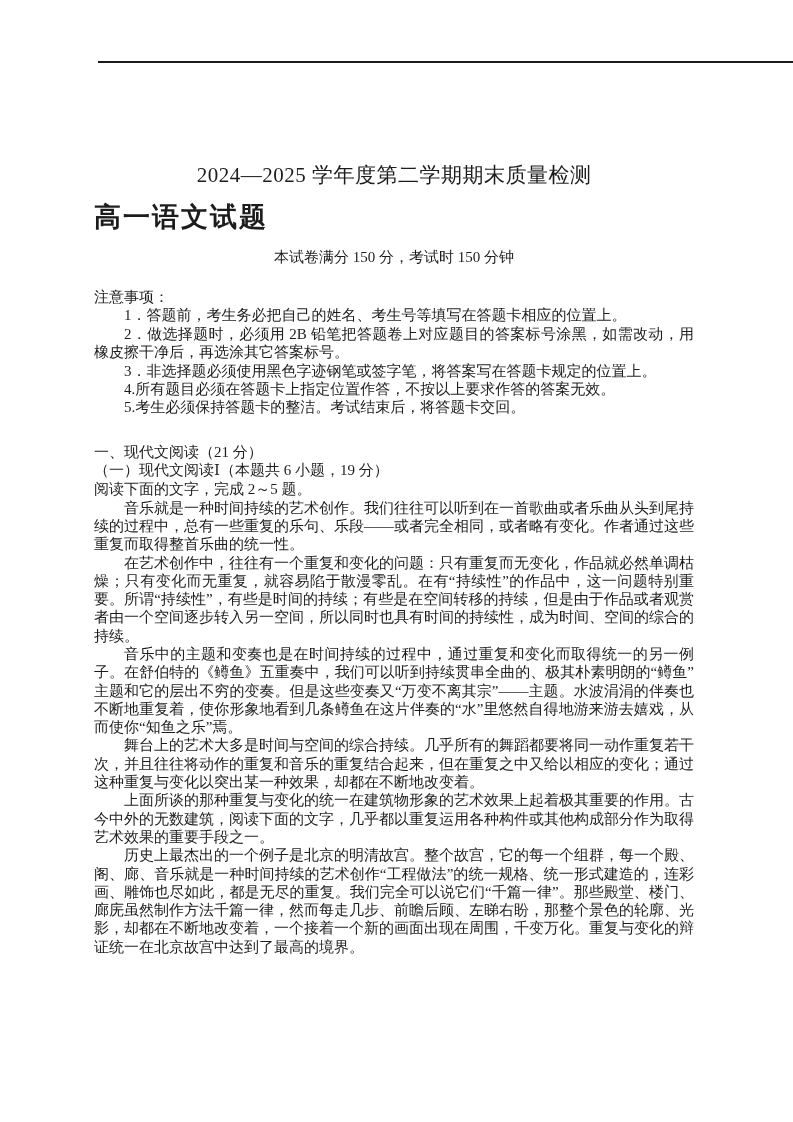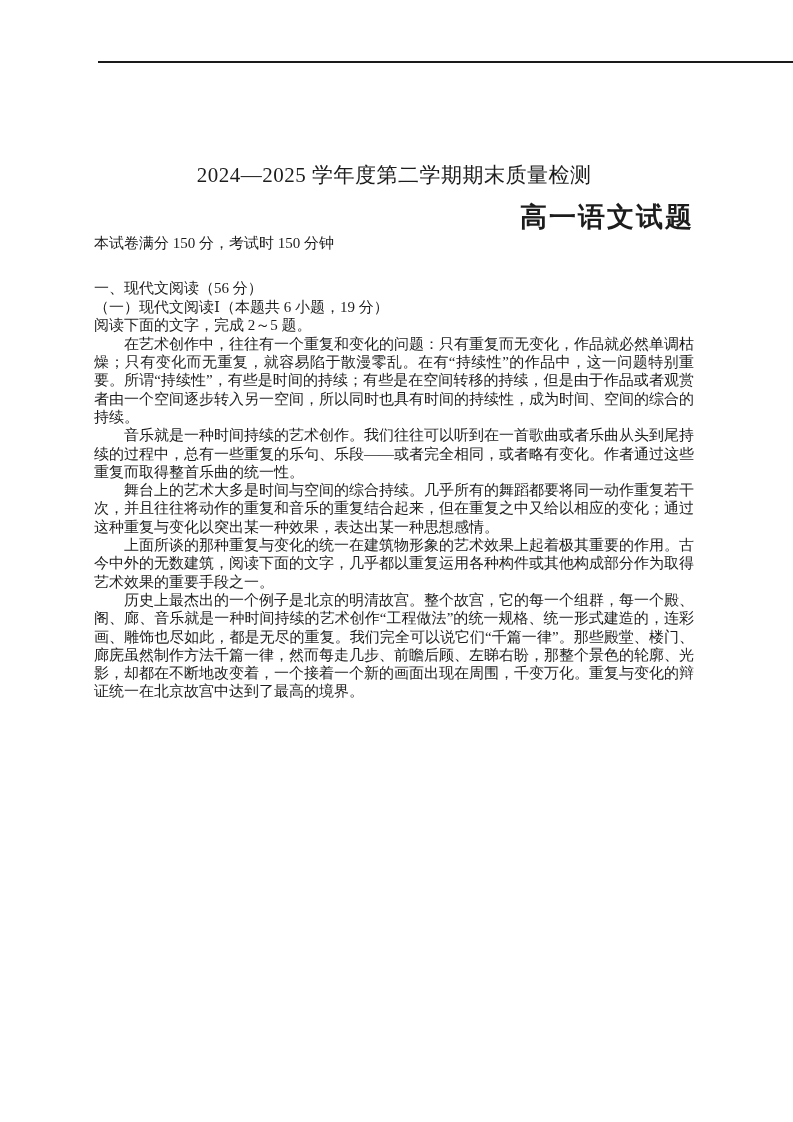--- a/index.html
+++ b/index.html
@@ -29,31 +29,32 @@
     width: 600px;
   }
   .session-title {
     text-align: center;
     font-size: 21px;
     line-height: 26px;
     font-weight: 400;
     letter-spacing: 0.5px;
   }
   .exam-title {
-    text-align: right;
+    text-align: left;
     font-size: 27px;
     line-height: 34px;
     font-weight: 700;
     letter-spacing: 2px;
     margin-top: 12px;
   }
   .exam-meta {
-    text-align: left;
+    text-align: center;
     font-size: 15px;
     line-height: 19px;
+    margin-top: 14px;
   }
   .notices { margin-top: 21px; font-size: 15px; line-height: 18.4px; }
   .notices .heading { text-indent: 0; }
   .notices p.item { text-indent: 2em; text-align: justify; }
   .reading { margin-top: 26px; font-size: 15px; line-height: 18.4px; }
   .reading .section-heading,
   .reading .part-heading,
   .reading .instruction,
   .reading .material-label { text-indent: 0; line-height: 18.6px; }
   .reading p.para {
@@ -70,27 +71,36 @@
   <div class="top-rule"></div>
 
   <div class="content">
 
     <div class="session-title">2024—2025 学年度第二学期期末质量检测</div>
 
     <div class="exam-title">高一语文试题</div>
 
     <div class="exam-meta">本试卷满分 150 分，考试时 150 分钟</div>
 
+    <div class="notices">
+      <p class="heading">注意事项：</p>
+      <p class="item">1．答题前，考生务必把自己的姓名、考生号等填写在答题卡相应的位置上。</p>
+      <p class="item">2．做选择题时，必须用 2B 铅笔把答题卷上对应题目的答案标号涂黑，如需改动，用橡皮擦干净后，再选涂其它答案标号。</p>
+      <p class="item">3．非选择题必须使用黑色字迹钢笔或签字笔，将答案写在答题卡规定的位置上。</p>
+      <p class="item">4.所有题目必须在答题卡上指定位置作答，不按以上要求作答的答案无效。</p>
+      <p class="item">5.考生必须保持答题卡的整洁。考试结束后，将答题卡交回。</p>
+    </div>
 
     <div class="reading">
-      <p class="section-heading">一、现代文阅读（56 分）</p>
+      <p class="section-heading">一、现代文阅读（21 分）</p>
       <p class="part-heading">（一）现代文阅读Ⅰ（本题共 6 小题，19 分）</p>
       <p class="instruction">阅读下面的文字，完成 2～5 题。</p>
 
+      <p class="para">音乐就是一种时间持续的艺术创作。我们往往可以听到在一首歌曲或者乐曲从头到尾持续的过程中，总有一些重复的乐句、乐段——或者完全相同，或者略有变化。作者通过这些重复而取得整首乐曲的统一性。</p>
       <p class="para">在艺术创作中，往往有一个重复和变化的问题：只有重复而无变化，作品就必然单调枯燥；只有变化而无重复，就容易陷于散漫零乱。在有“持续性”的作品中，这一问题特别重要。所谓“持续性”，有些是时间的持续；有些是在空间转移的持续，但是由于作品或者观赏者由一个空间逐步转入另一空间，所以同时也具有时间的持续性，成为时间、空间的综合的持续。</p>
-      <p class="para">音乐就是一种时间持续的艺术创作。我们往往可以听到在一首歌曲或者乐曲从头到尾持续的过程中，总有一些重复的乐句、乐段——或者完全相同，或者略有变化。作者通过这些重复而取得整首乐曲的统一性。</p>
-      <p class="para">舞台上的艺术大多是时间与空间的综合持续。几乎所有的舞蹈都要将同一动作重复若干次，并且往往将动作的重复和音乐的重复结合起来，但在重复之中又给以相应的变化；通过这种重复与变化以突出某一种效果，表达出某一种思想感情。</p>
+      <p class="para">音乐中的主题和变奏也是在时间持续的过程中，通过重复和变化而取得统一的另一例子。在舒伯特的《鳟鱼》五重奏中，我们可以听到持续贯串全曲的、极其朴素明朗的“鳟鱼”主题和它的层出不穷的变奏。但是这些变奏又“万变不离其宗”——主题。水波涓涓的伴奏也不断地重复着，使你形象地看到几条鳟鱼在这片伴奏的“水”里悠然自得地游来游去嬉戏，从而使你“知鱼之乐”焉。</p>
+      <p class="para">舞台上的艺术大多是时间与空间的综合持续。几乎所有的舞蹈都要将同一动作重复若干次，并且往往将动作的重复和音乐的重复结合起来，但在重复之中又给以相应的变化；通过这种重复与变化以突出某一种效果，却都在不断地改变着。</p>
       <p class="para">上面所谈的那种重复与变化的统一在建筑物形象的艺术效果上起着极其重要的作用。古今中外的无数建筑，阅读下面的文字，几乎都以重复运用各种构件或其他构成部分作为取得艺术效果的重要手段之一。</p>
       <p class="para">历史上最杰出的一个例子是北京的明清故宫。整个故宫，它的每一个组群，每一个殿、阁、廊、音乐就是一种时间持续的艺术创作“工程做法”的统一规格、统一形式建造的，连彩画、雕饰也尽如此，都是无尽的重复。我们完全可以说它们“千篇一律”。那些殿堂、楼门、廊庑虽然制作方法千篇一律，然而每走几步、前瞻后顾、左睇右盼，那整个景色的轮廓、光影，却都在不断地改变着，一个接着一个新的画面出现在周围，千变万化。重复与变化的辩证统一在北京故宫中达到了最高的境界。</p>
     </div>
 
   </div>
 </div>
 
 </body></html>

